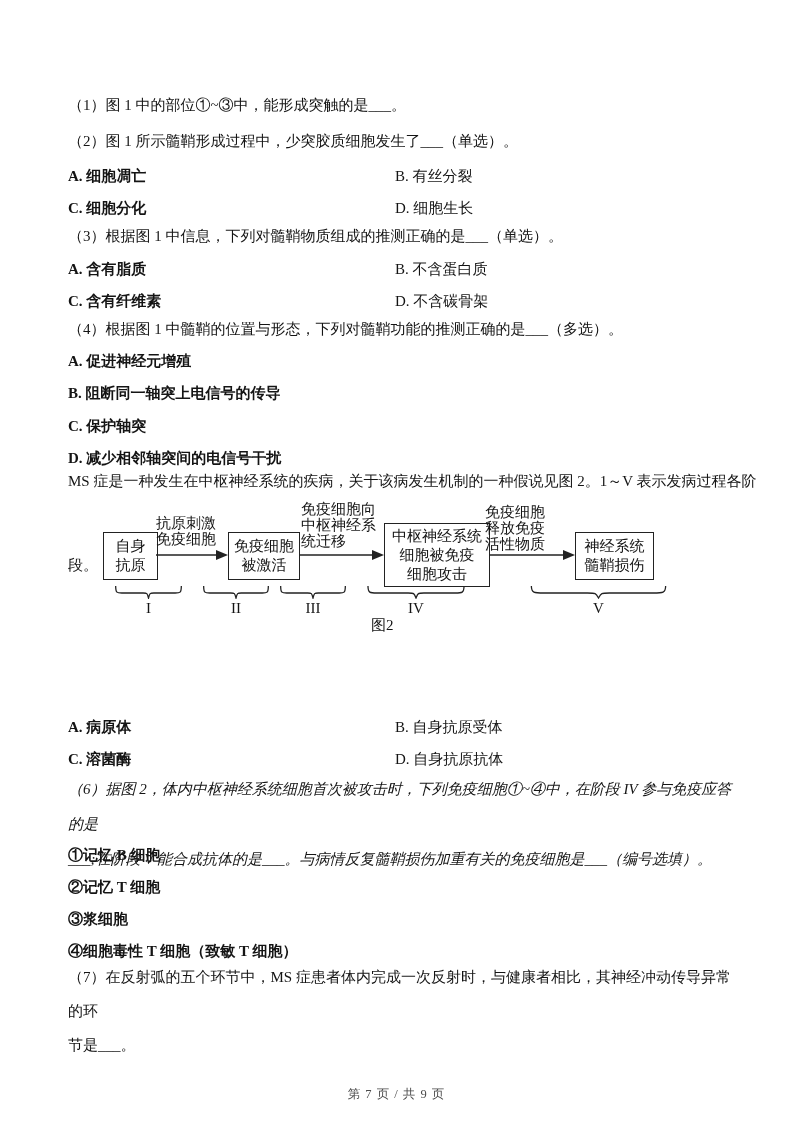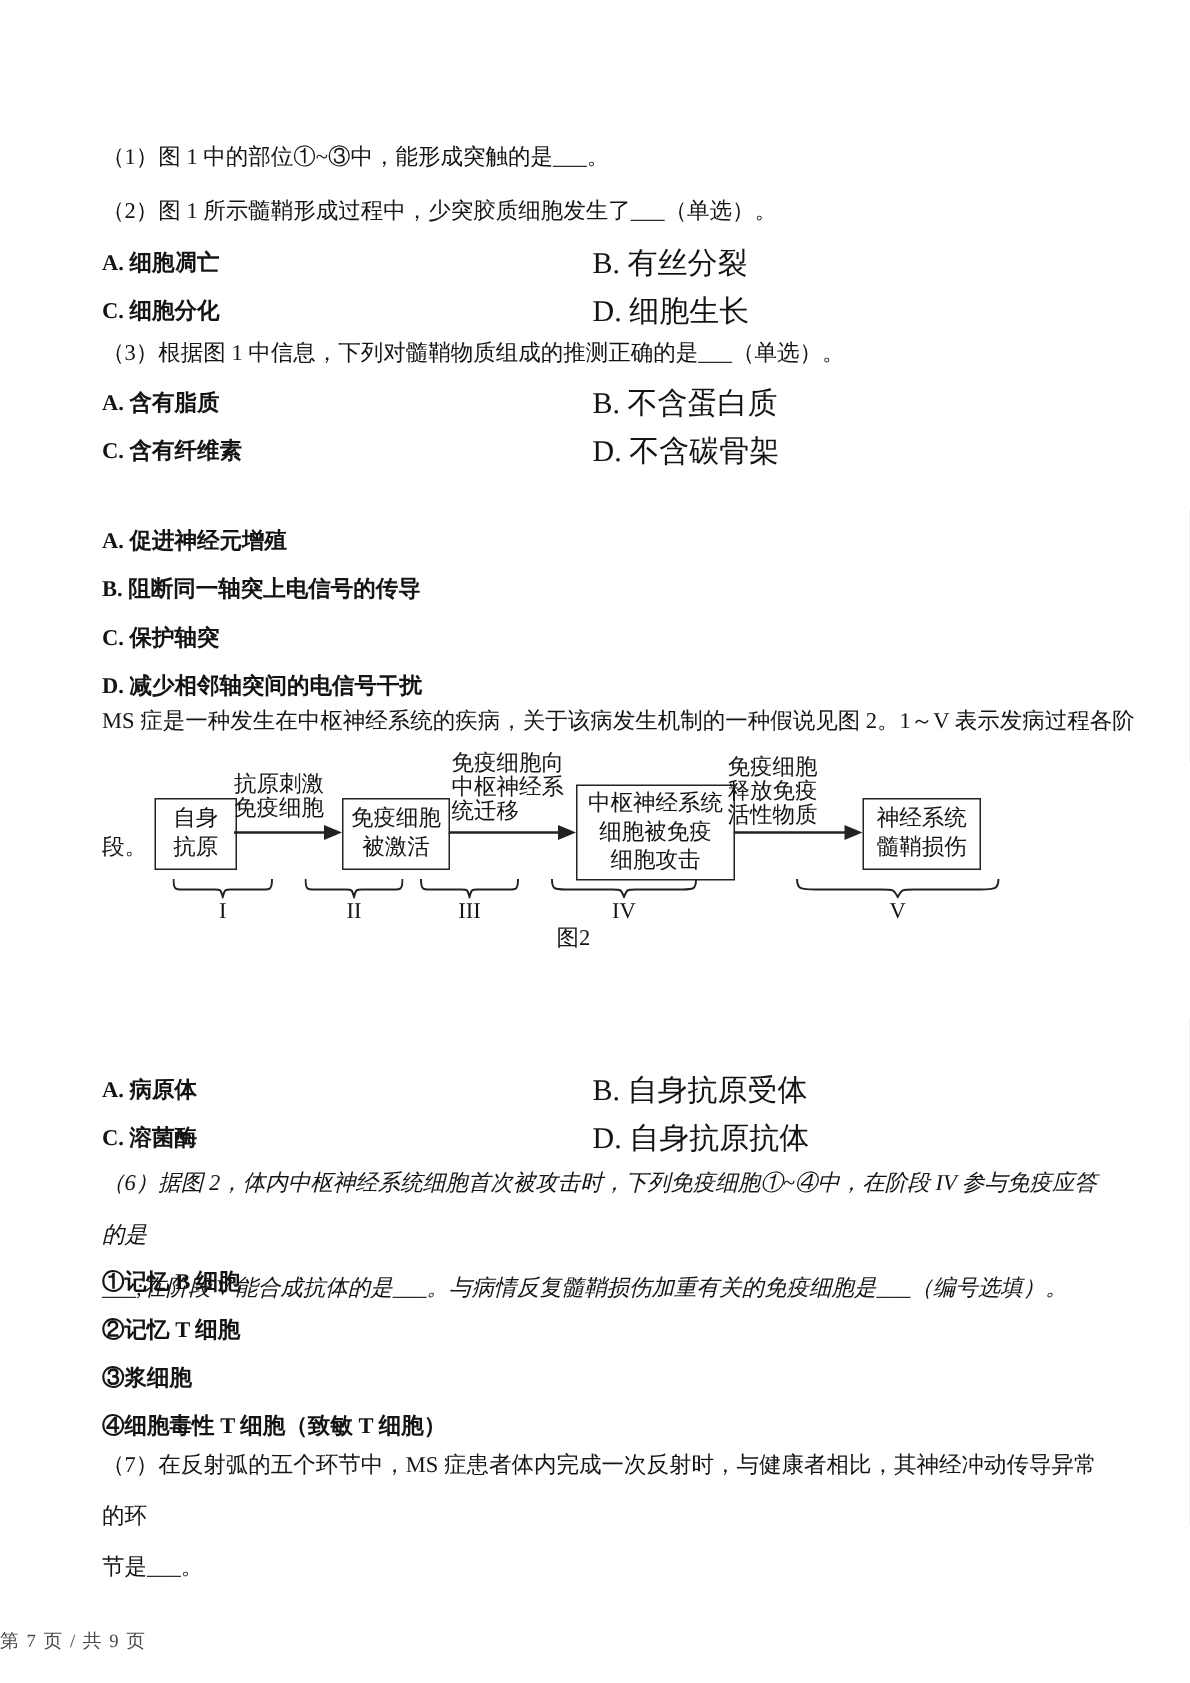--- a/index.html
+++ b/index.html
@@ -3,37 +3,37 @@
 <meta charset="utf-8">
 <style>
   html,body{margin:0;padding:0;background:#e8e8e8;}
   #page{
     position:relative;width:793px;height:1122px;background:#ffffff;
     font-family:"Liberation Serif","DejaVu Serif",serif;color:#141414;
     margin:0 auto;overflow:hidden;
   }
   .row{position:absolute;left:68px;font-size:15px;line-height:20px;white-space:pre-line;}
   .opt-left{position:absolute;left:68px;font-size:15px;line-height:20px;font-weight:bold;}
-  .opt-right{position:absolute;left:395px;font-size:20px;line-height:20px;}
+  .opt-right{position:absolute;left:395px;font-size:15px;line-height:20px;}
   .wrap2{line-height:35px;font-style:italic;}
   .wrap3{line-height:34px;}
   
   #fig2{position:absolute;left:68px;top:498px;width:680px;height:152px;}
   .fbox{
     position:absolute;border:1.4px solid #222;background:#fff;
     display:flex;align-items:center;justify-content:center;text-align:center;
     font-size:15px;line-height:19px;white-space:pre-line;
   }
   .alabel{position:absolute;text-align:left;font-size:15px;line-height:16px;white-space:pre-line;}
   .arrow{position:absolute;height:12px;}
   .brace{position:absolute;height:14px;}
   .stage{position:absolute;text-align:center;font-size:15px;}
   .fig-caption{position:absolute;font-size:15px;}
   #footer{
-    position:absolute;top:1086px;left:0;width:100%;text-align:left;
+    position:absolute;top:1086px;left:0;width:100%;text-align:center;
     font-size:12.5px;color:#4a4a4a;letter-spacing:1px;
   }
 </style>
 </head>
 <body>
 
 <div id="page">
 
   <div class="row" style="top:95px">（1）图 1 中的部位①~③中，能形成突触的是___。</div>
 
@@ -42,20 +42,21 @@
   <div class="opt-right" style="top:166px">B. 有丝分裂</div>
   <div class="opt-left" style="top:198px">C. 细胞分化</div>
   <div class="opt-right" style="top:198px">D. 细胞生长</div>
 
   <div class="row" style="top:226px">（3）根据图 1 中信息，下列对髓鞘物质组成的推测正确的是___（单选）。</div>
   <div class="opt-left" style="top:259px">A. 含有脂质</div>
   <div class="opt-right" style="top:259px">B. 不含蛋白质</div>
   <div class="opt-left" style="top:291px">C. 含有纤维素</div>
   <div class="opt-right" style="top:291px">D. 不含碳骨架</div>
 
+  <div class="row" style="top:319px">（4）根据图 1 中髓鞘的位置与形态，下列对髓鞘功能的推测正确的是___（多选）。</div>
   <div class="opt-left" style="top:351px">A. 促进神经元增殖</div>
   <div class="opt-left" style="top:383px">B. 阻断同一轴突上电信号的传导</div>
   <div class="opt-left" style="top:416px">C. 保护轴突</div>
   <div class="opt-left" style="top:448px">D. 减少相邻轴突间的电信号干扰</div>
 
   <div class="row" style="top:471px">MS 症是一种发生在中枢神经系统的疾病，关于该病发生机制的一种假说见图 2。1～V 表示发病过程各阶</div>
 
   <div id="fig2">
     <div class="row" style="left:0;top:57px">段。</div>
 

